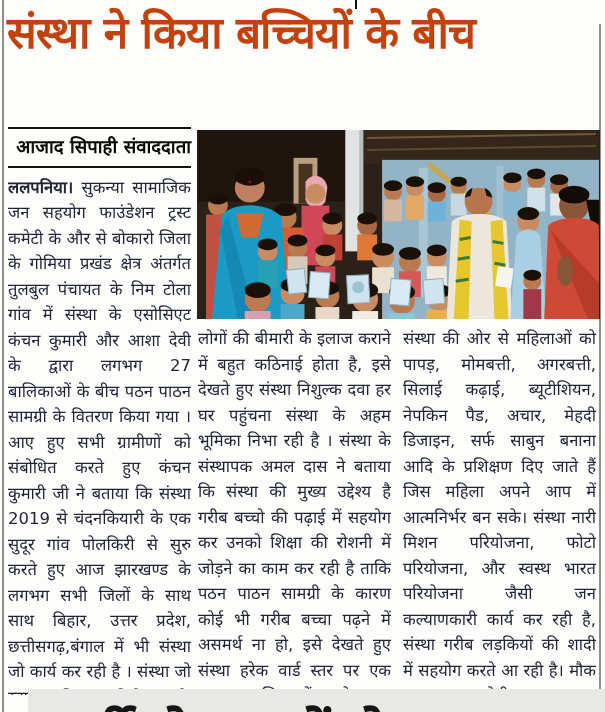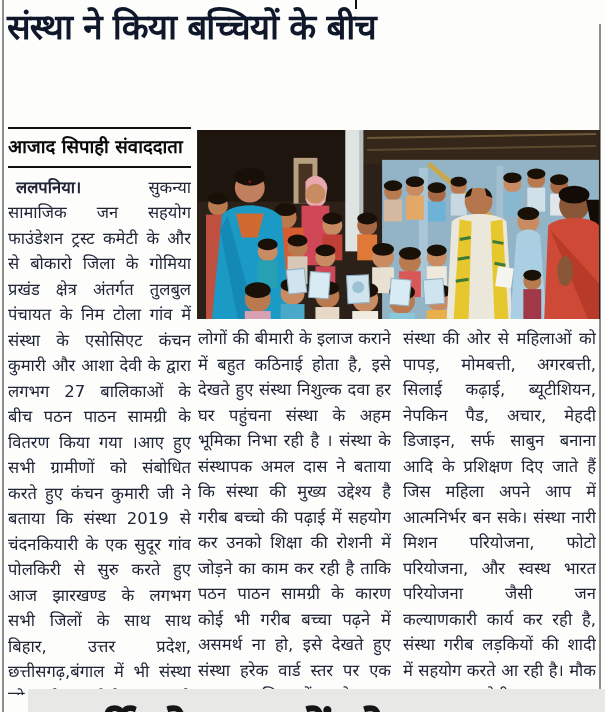--- a/index.html
+++ b/index.html
@@ -4,32 +4,32 @@
 <style>
   * { margin:0; padding:0; box-sizing:border-box; }
   body { width:605px; height:712px; background:#fff; font-family:"DejaVu Sans", sans-serif; }
   .page { position:relative; width:605px; height:712px; background:#fdfdfc; overflow:hidden; }
 
   .rule-v { position:absolute; width:2px; background:#8f8f8f; }
   .rule-left { left:2px; top:0; bottom:0; }
   .rule-right { left:599px; top:24px; bottom:0; }
   .top-tick { position:absolute; left:355px; top:0; width:2px; height:9px; background:#111; }
 
-  .headline { position:absolute; left:7px; top:6px; width:592px; color:#0f172a;
-              font-weight:800; font-size:35px; line-height:1.22; letter-spacing:-1px; }
+  .headline { position:absolute; left:7px; top:6px; width:592px; color:#c2410c;
+              font-weight:800; font-size:44px; line-height:1.22; letter-spacing:-1px; }
 
   .col { position:absolute; color:#1e2436; font-size:16.5px; line-height:25.5px;
          text-align:justify; text-justify:inter-word; }
   .col1 { left:8px;  top:127px; width:183px; }
   .col2 { left:198px; top:326px; width:193px; height:380px; overflow:hidden; }
   .col3 { left:403px; top:326px; width:193px; height:380px; overflow:hidden; }
 
-  .byline { border-top:2px solid #111; border-bottom:2px solid #111; text-align:left;
+  .byline { border-top:2px solid #111; border-bottom:2px solid #111; text-align:right;
             font-weight:bold; font-size:18.5px; color:#0a0a0a; padding:5px 0 6px; margin-bottom:7px; }
-  .dateline { font-weight:bold;margin-left:8px; }
+  .dateline { font-weight:bold; }
   .col1-body { height:520px; overflow:hidden; }
 
   .photo { position:absolute; left:197px; top:130px; width:403px; height:189px;
            background:#2b2118; overflow:hidden; }
   .photo svg { display:block; }
 
   .bottom-band { position:absolute; left:28px; right:0; top:689px; height:23px;
                  background:#e8e8e7; overflow:hidden; }
   .bottom-band .clipped { position:absolute; left:8px; top:7px; white-space:nowrap;
                  font-weight:800; font-size:58px; color:#151515; letter-spacing:3px; }

